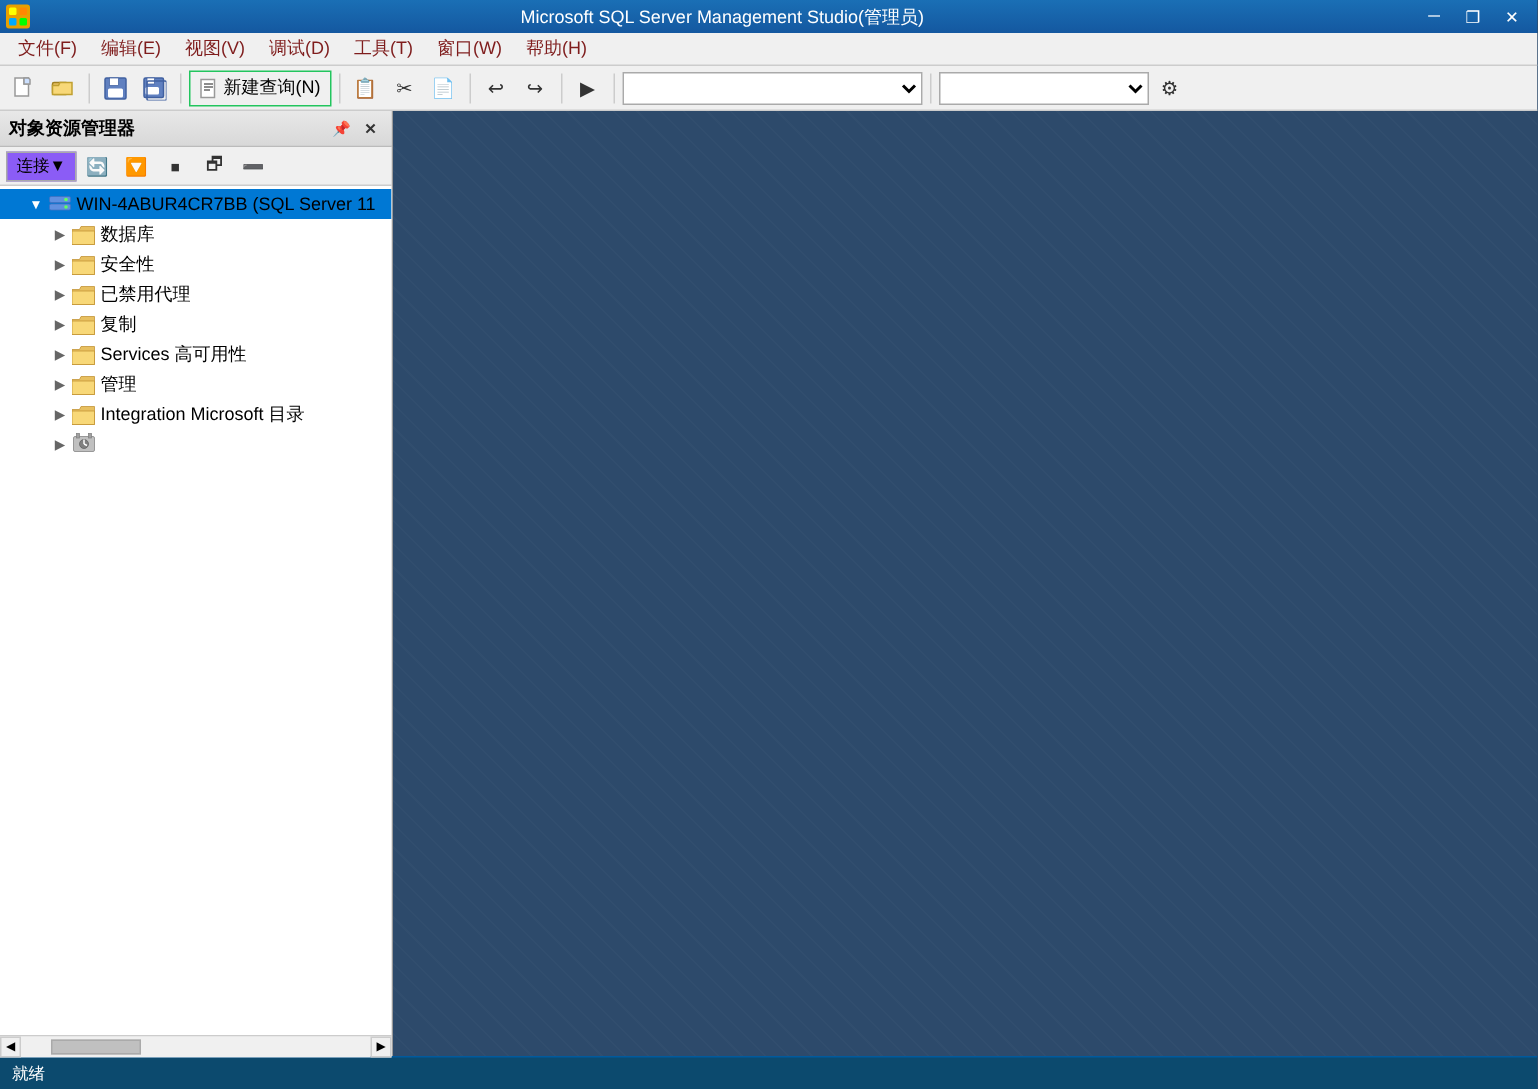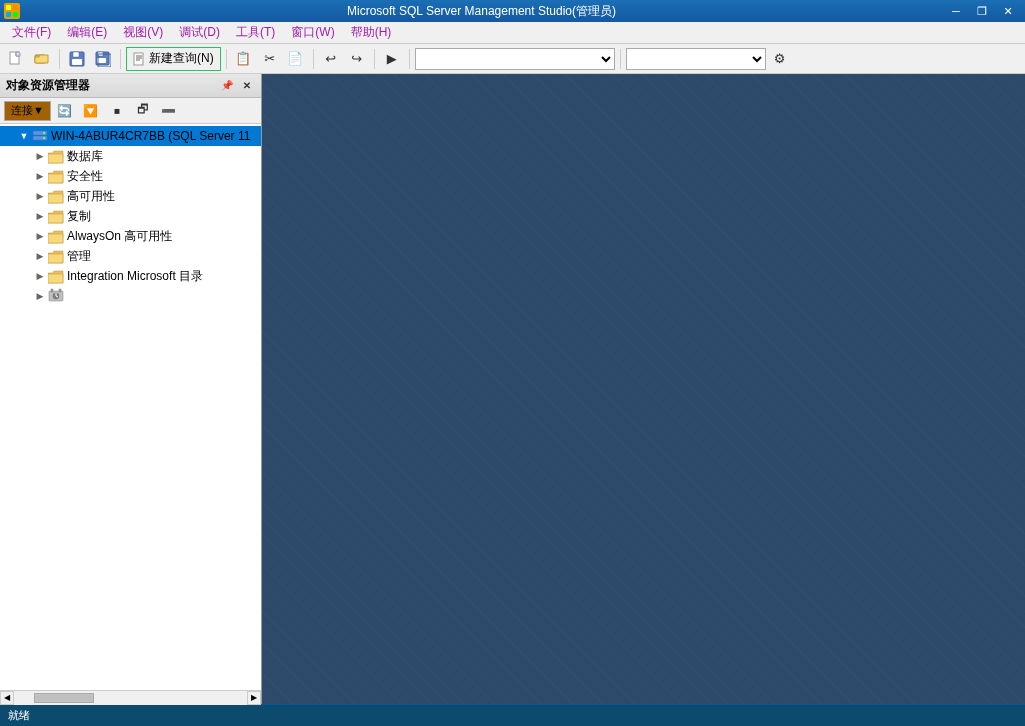--- a/index.html
+++ b/index.html
@@ -24,21 +24,21 @@
 
     
     .menu-bar {
       background: #f0f0f0;
       height: 22px;
       display: flex;
       align-items: center;
       padding: 0 4px;
       border-bottom: 1px solid #ccc;
       font-size: 12px;
-      color: #a21caf;
+      color: #7f1d1d;
     }
     .menu-item { padding: 2px 8px; cursor: pointer; height: 22px; display: flex; align-items: center; }
 
     
     .toolbar {
       background: #f0f0f0;
       height: 30px;
       display: flex;
       align-items: center;
       padding: 0 4px;
@@ -80,21 +80,21 @@
 
     .oe-toolbar {
       background: #f0f0f0;
       padding: 2px 4px;
       display: flex;
       align-items: center;
       gap: 2px;
       border-bottom: 1px solid #ccc;
       height: 26px;
     }
-    .oe-toolbar-btn { padding: 1px 6px; font-size: 11px; border: 1px solid #aaa; background: #a16207; cursor: pointer; display: flex; align-items: center; gap: 2px; height: 20px; }
+    .oe-toolbar-btn { padding: 1px 6px; font-size: 11px; border: 1px solid #aaa; background: #8b5cf6; cursor: pointer; display: flex; align-items: center; gap: 2px; height: 20px; }
 
     .oe-tree {
       flex: 1;
       overflow-y: auto;
       overflow-x: auto;
       padding: 2px 0;
       background: white;
     }
 
     
@@ -314,21 +314,21 @@
       <div class="tree-item">
         <div class="tree-indent"></div>
         <div class="tree-indent"></div>
         <div class="tree-toggle">▶</div>
         <span class="folder-icon">
           <svg width="16" height="14" viewBox="0 0 16 14" style="vertical-align:middle;">
             <polygon points="0,3 5,3 6,1 15,1 15,13 0,13" fill="#e8c060" stroke="#c09030" stroke-width="0.5"></polygon>
             <polygon points="0,4 15,4 15,13 0,13" fill="#f8d878" stroke="#c09030" stroke-width="0.5"></polygon>
           </svg>
         </span>
-        <span>高可用性</span>
+        <span>已禁用代理</span>
       </div>
 
       <div class="tree-item">
         <div class="tree-indent"></div>
         <div class="tree-indent"></div>
         <div class="tree-toggle">▶</div>
         <span class="folder-icon">
           <svg width="16" height="14" viewBox="0 0 16 14" style="vertical-align:middle;">
             <polygon points="0,3 5,3 6,1 15,1 15,13 0,13" fill="#e8c060" stroke="#c09030" stroke-width="0.5"></polygon>
             <polygon points="0,4 15,4 15,13 0,13" fill="#f8d878" stroke="#c09030" stroke-width="0.5"></polygon>
@@ -340,21 +340,21 @@
       <div class="tree-item">
         <div class="tree-indent"></div>
         <div class="tree-indent"></div>
         <div class="tree-toggle">▶</div>
         <span class="folder-icon">
           <svg width="16" height="14" viewBox="0 0 16 14" style="vertical-align:middle;">
             <polygon points="0,3 5,3 6,1 15,1 15,13 0,13" fill="#e8c060" stroke="#c09030" stroke-width="0.5"></polygon>
             <polygon points="0,4 15,4 15,13 0,13" fill="#f8d878" stroke="#c09030" stroke-width="0.5"></polygon>
           </svg>
         </span>
-        <span>AlwaysOn 高可用性</span>
+        <span>Services 高可用性</span>
       </div>
 
       <div class="tree-item">
         <div class="tree-indent"></div>
         <div class="tree-indent"></div>
         <div class="tree-toggle">▶</div>
         <span class="folder-icon">
           <svg width="16" height="14" viewBox="0 0 16 14" style="vertical-align:middle;">
             <polygon points="0,3 5,3 6,1 15,1 15,13 0,13" fill="#e8c060" stroke="#c09030" stroke-width="0.5"></polygon>
             <polygon points="0,4 15,4 15,13 0,13" fill="#f8d878" stroke="#c09030" stroke-width="0.5"></polygon>

